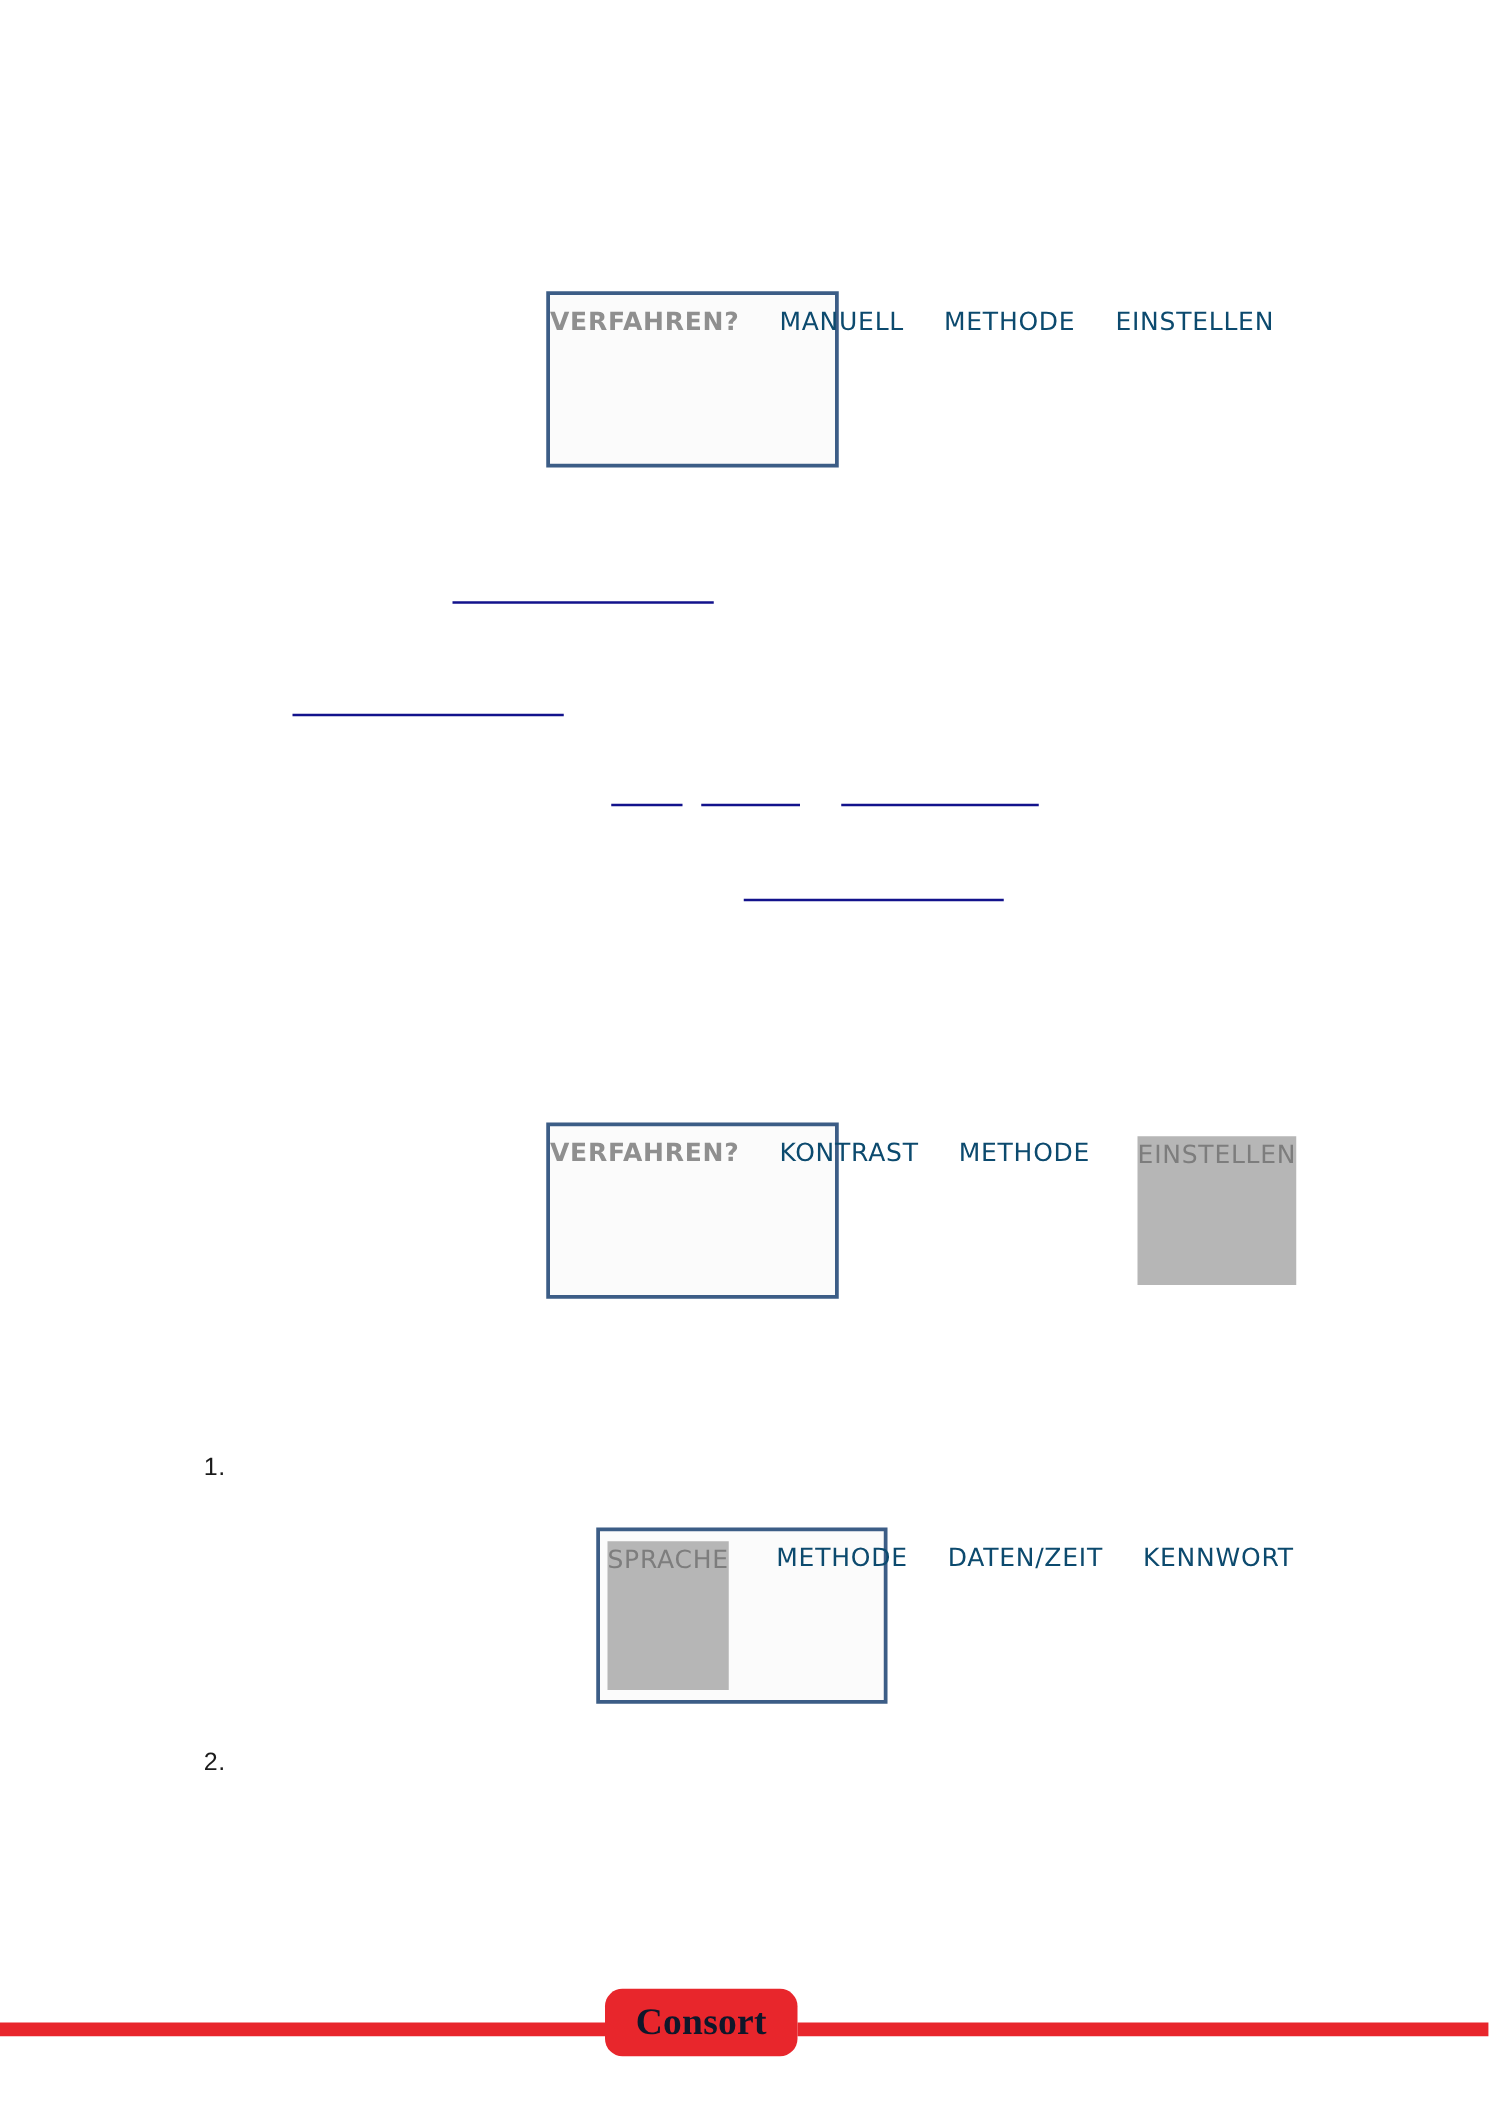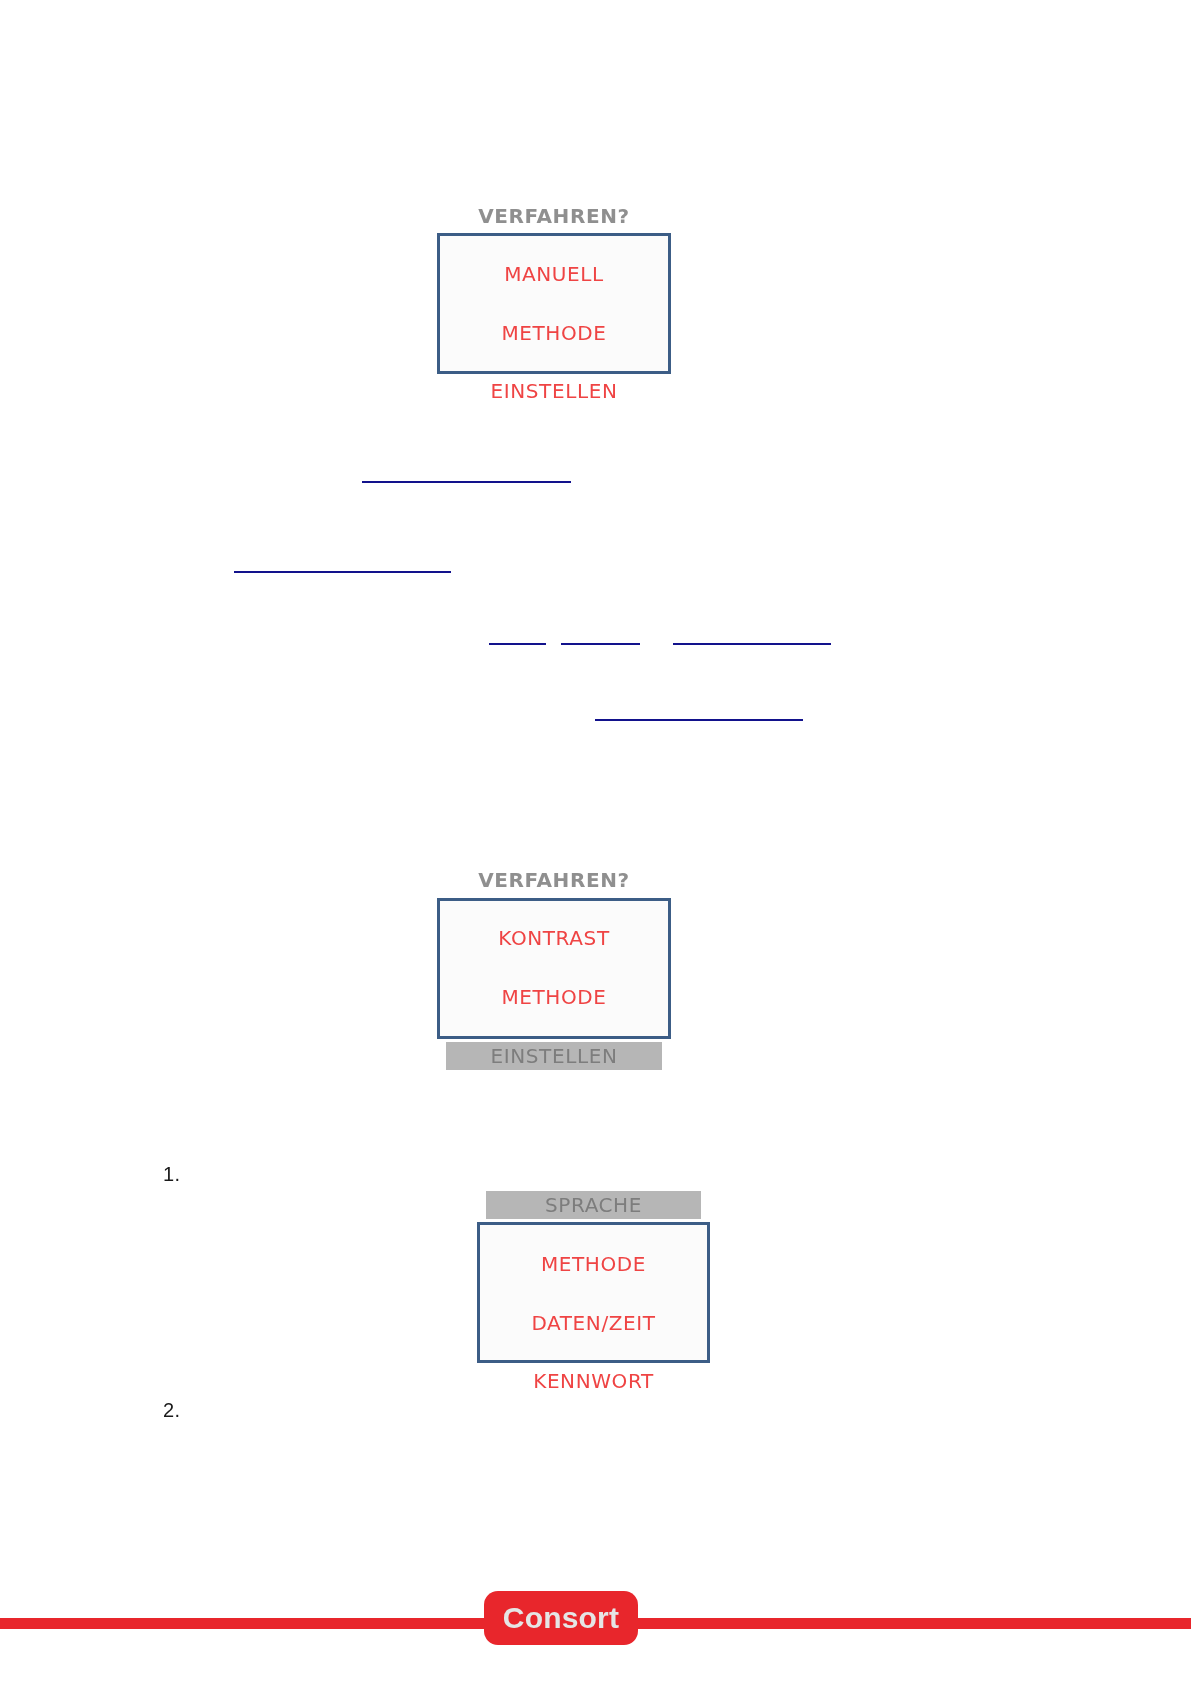--- a/index.html
+++ b/index.html
@@ -19,32 +19,32 @@
     overflow: hidden;
   }
 
   
   .lcd {
     position: absolute;
     box-sizing: border-box;
     border: 3px solid #3c5d86;
     background: #fbfbfb;
     display: flex;
-    flex-direction: column;
+    flex-direction: row;
     align-items: stretch;
-    justify-content: center;
+    justify-content: flex-start;
     padding: 8px 0 8px 0;
     gap: 32px;
   }
   .lcd-row {
     text-align: center;
     font-family: "DejaVu Sans", sans-serif;
     font-size: 20px;
     letter-spacing: 0.6px;
-    color: #ef4444;
+    color: #0c4a6e;
     line-height: 1.32;
     white-space: nowrap;
   }
   .lcd-row.title {
     color: #8f8f8f;
     font-weight: bold;
     font-size: 20px;
   }
   .lcd-row.highlight {
     background: #b6b6b6;
@@ -90,22 +90,22 @@
     top: 1591px;
     width: 154px;
     height: 54px;
     background: #e8262c;
     border-radius: 14px;
     display: flex;
     align-items: center;
     justify-content: center;
   }
   #footer-logo span {
-    color: #e5e5e5;
-    font-family: Liberation Sans, sans-serif;
+    color: #0f172a;
+    font-family: Liberation Serif, serif;
     font-size: 30px;
     font-weight: bold;
     letter-spacing: 0.2px;
     line-height: 1;
   }
 </style>
 </head>
 <body>
 
 <div id="page">

